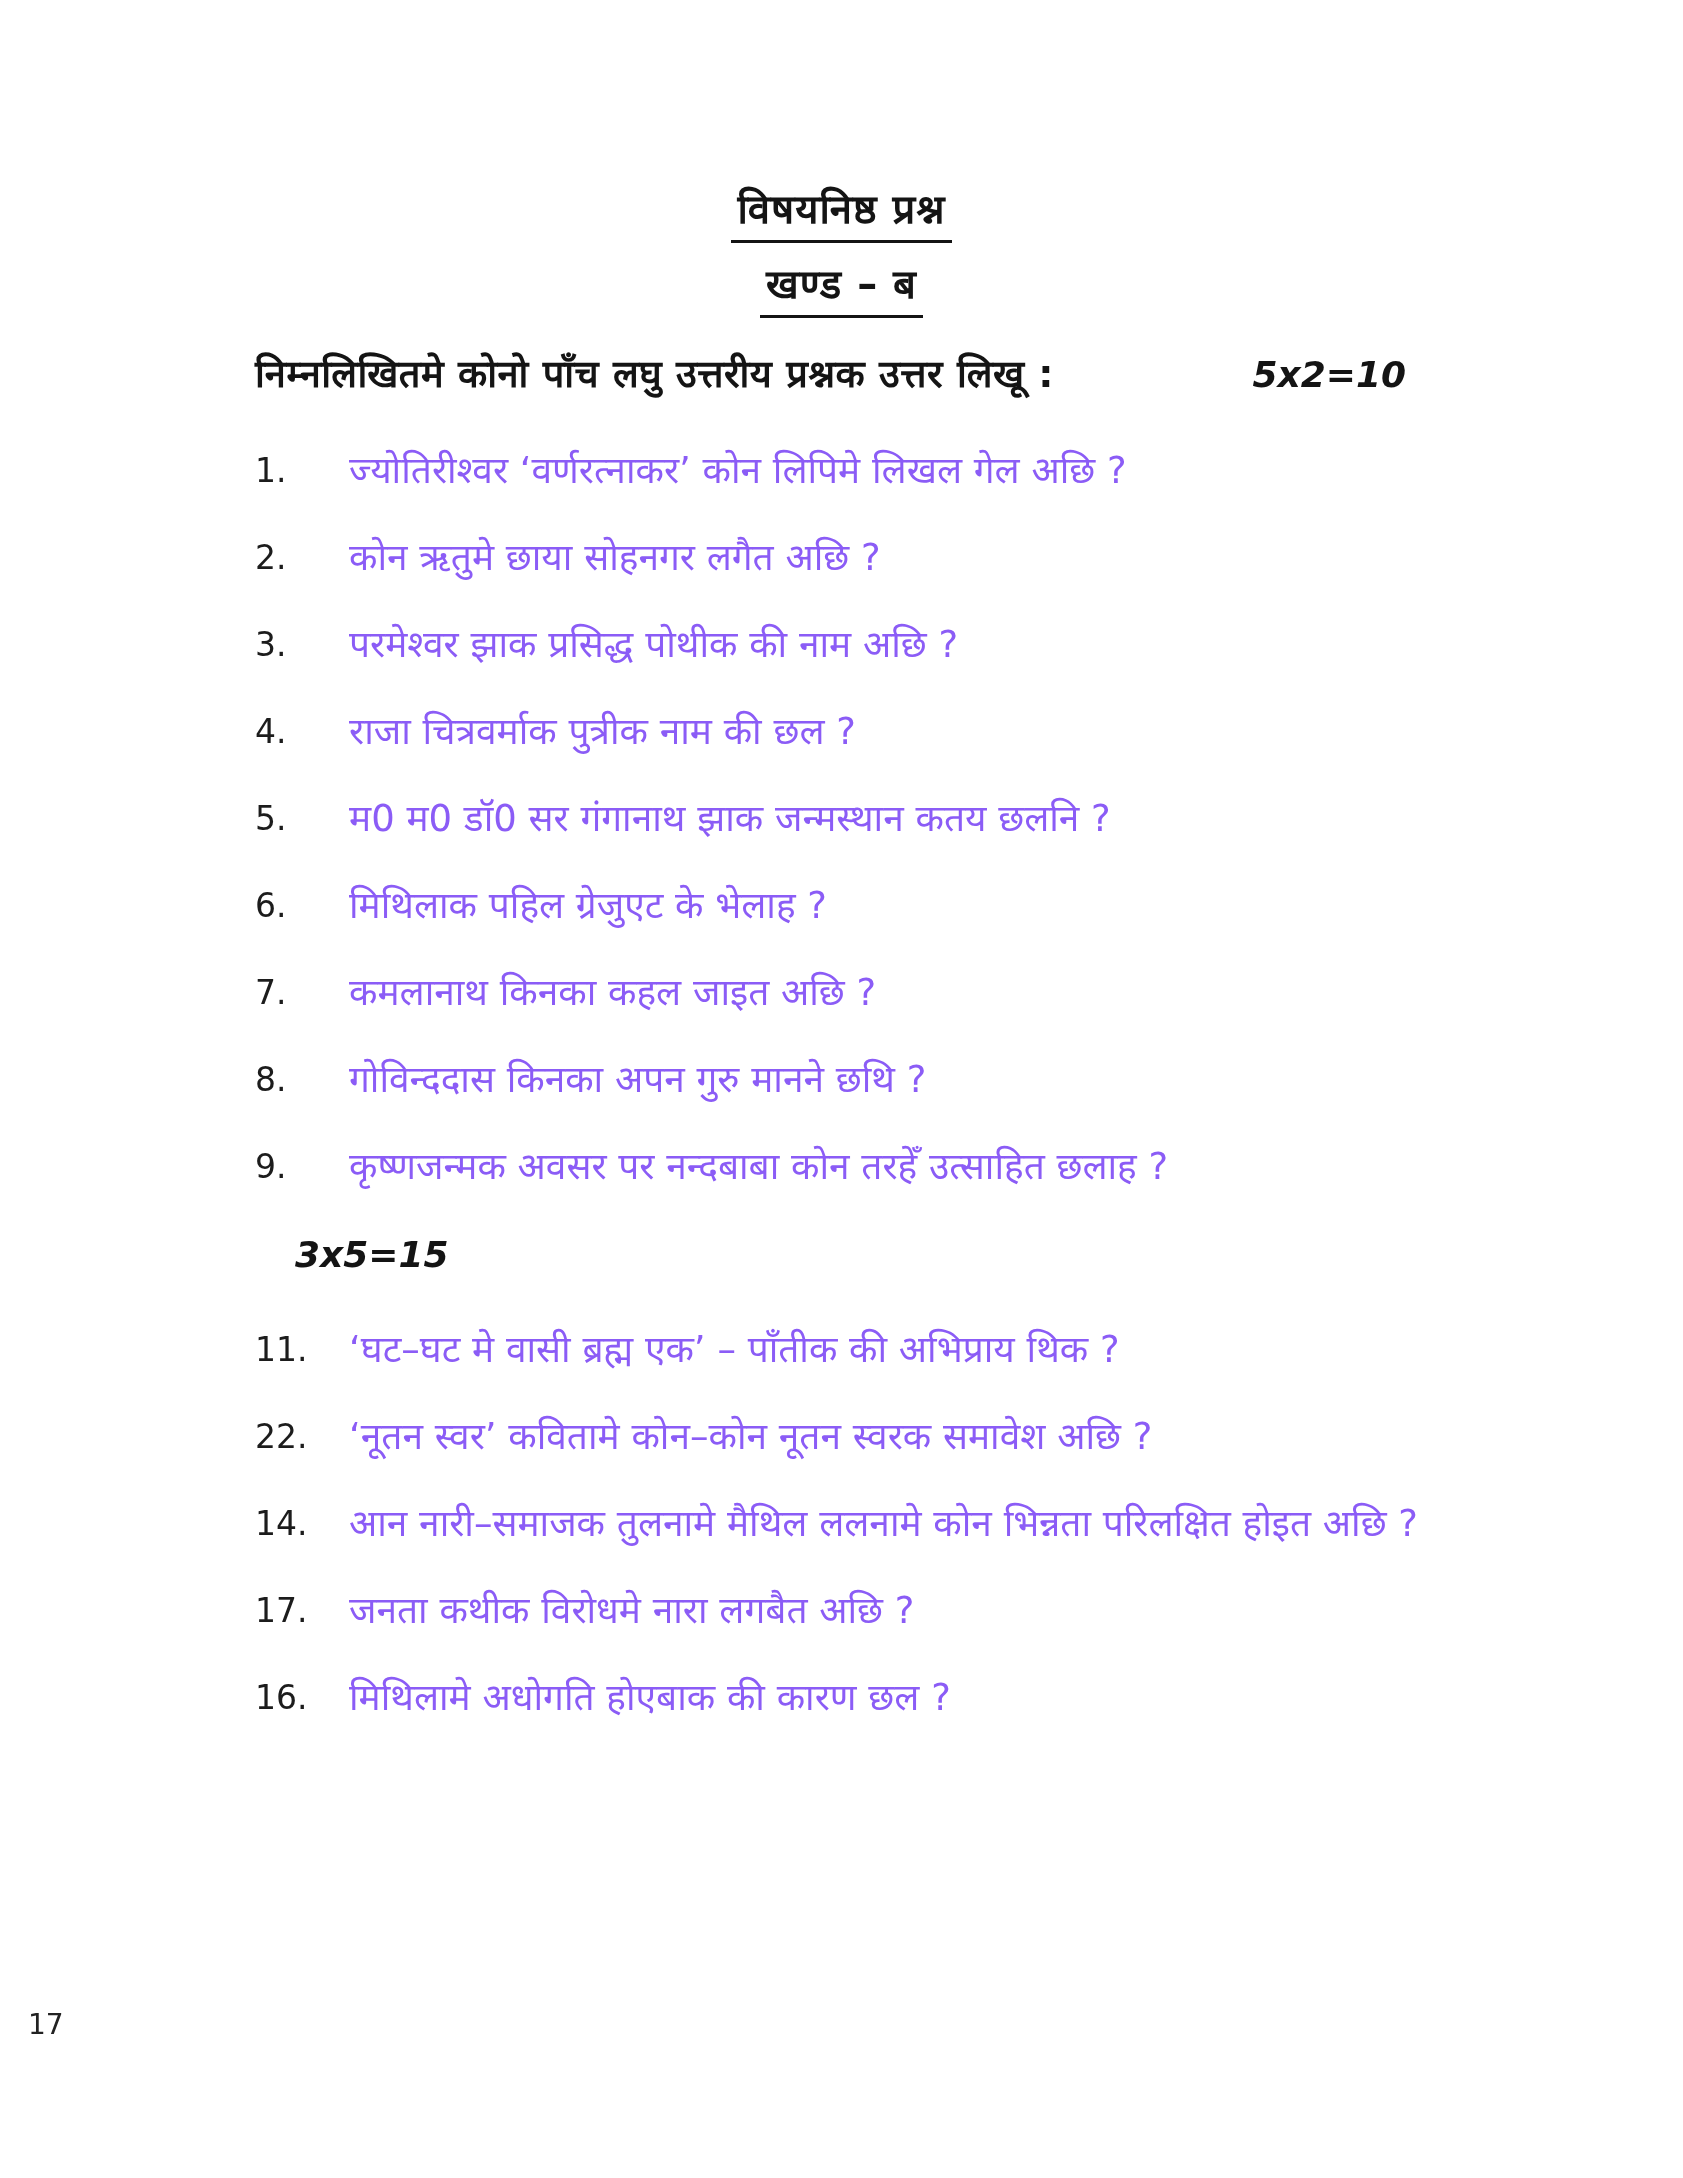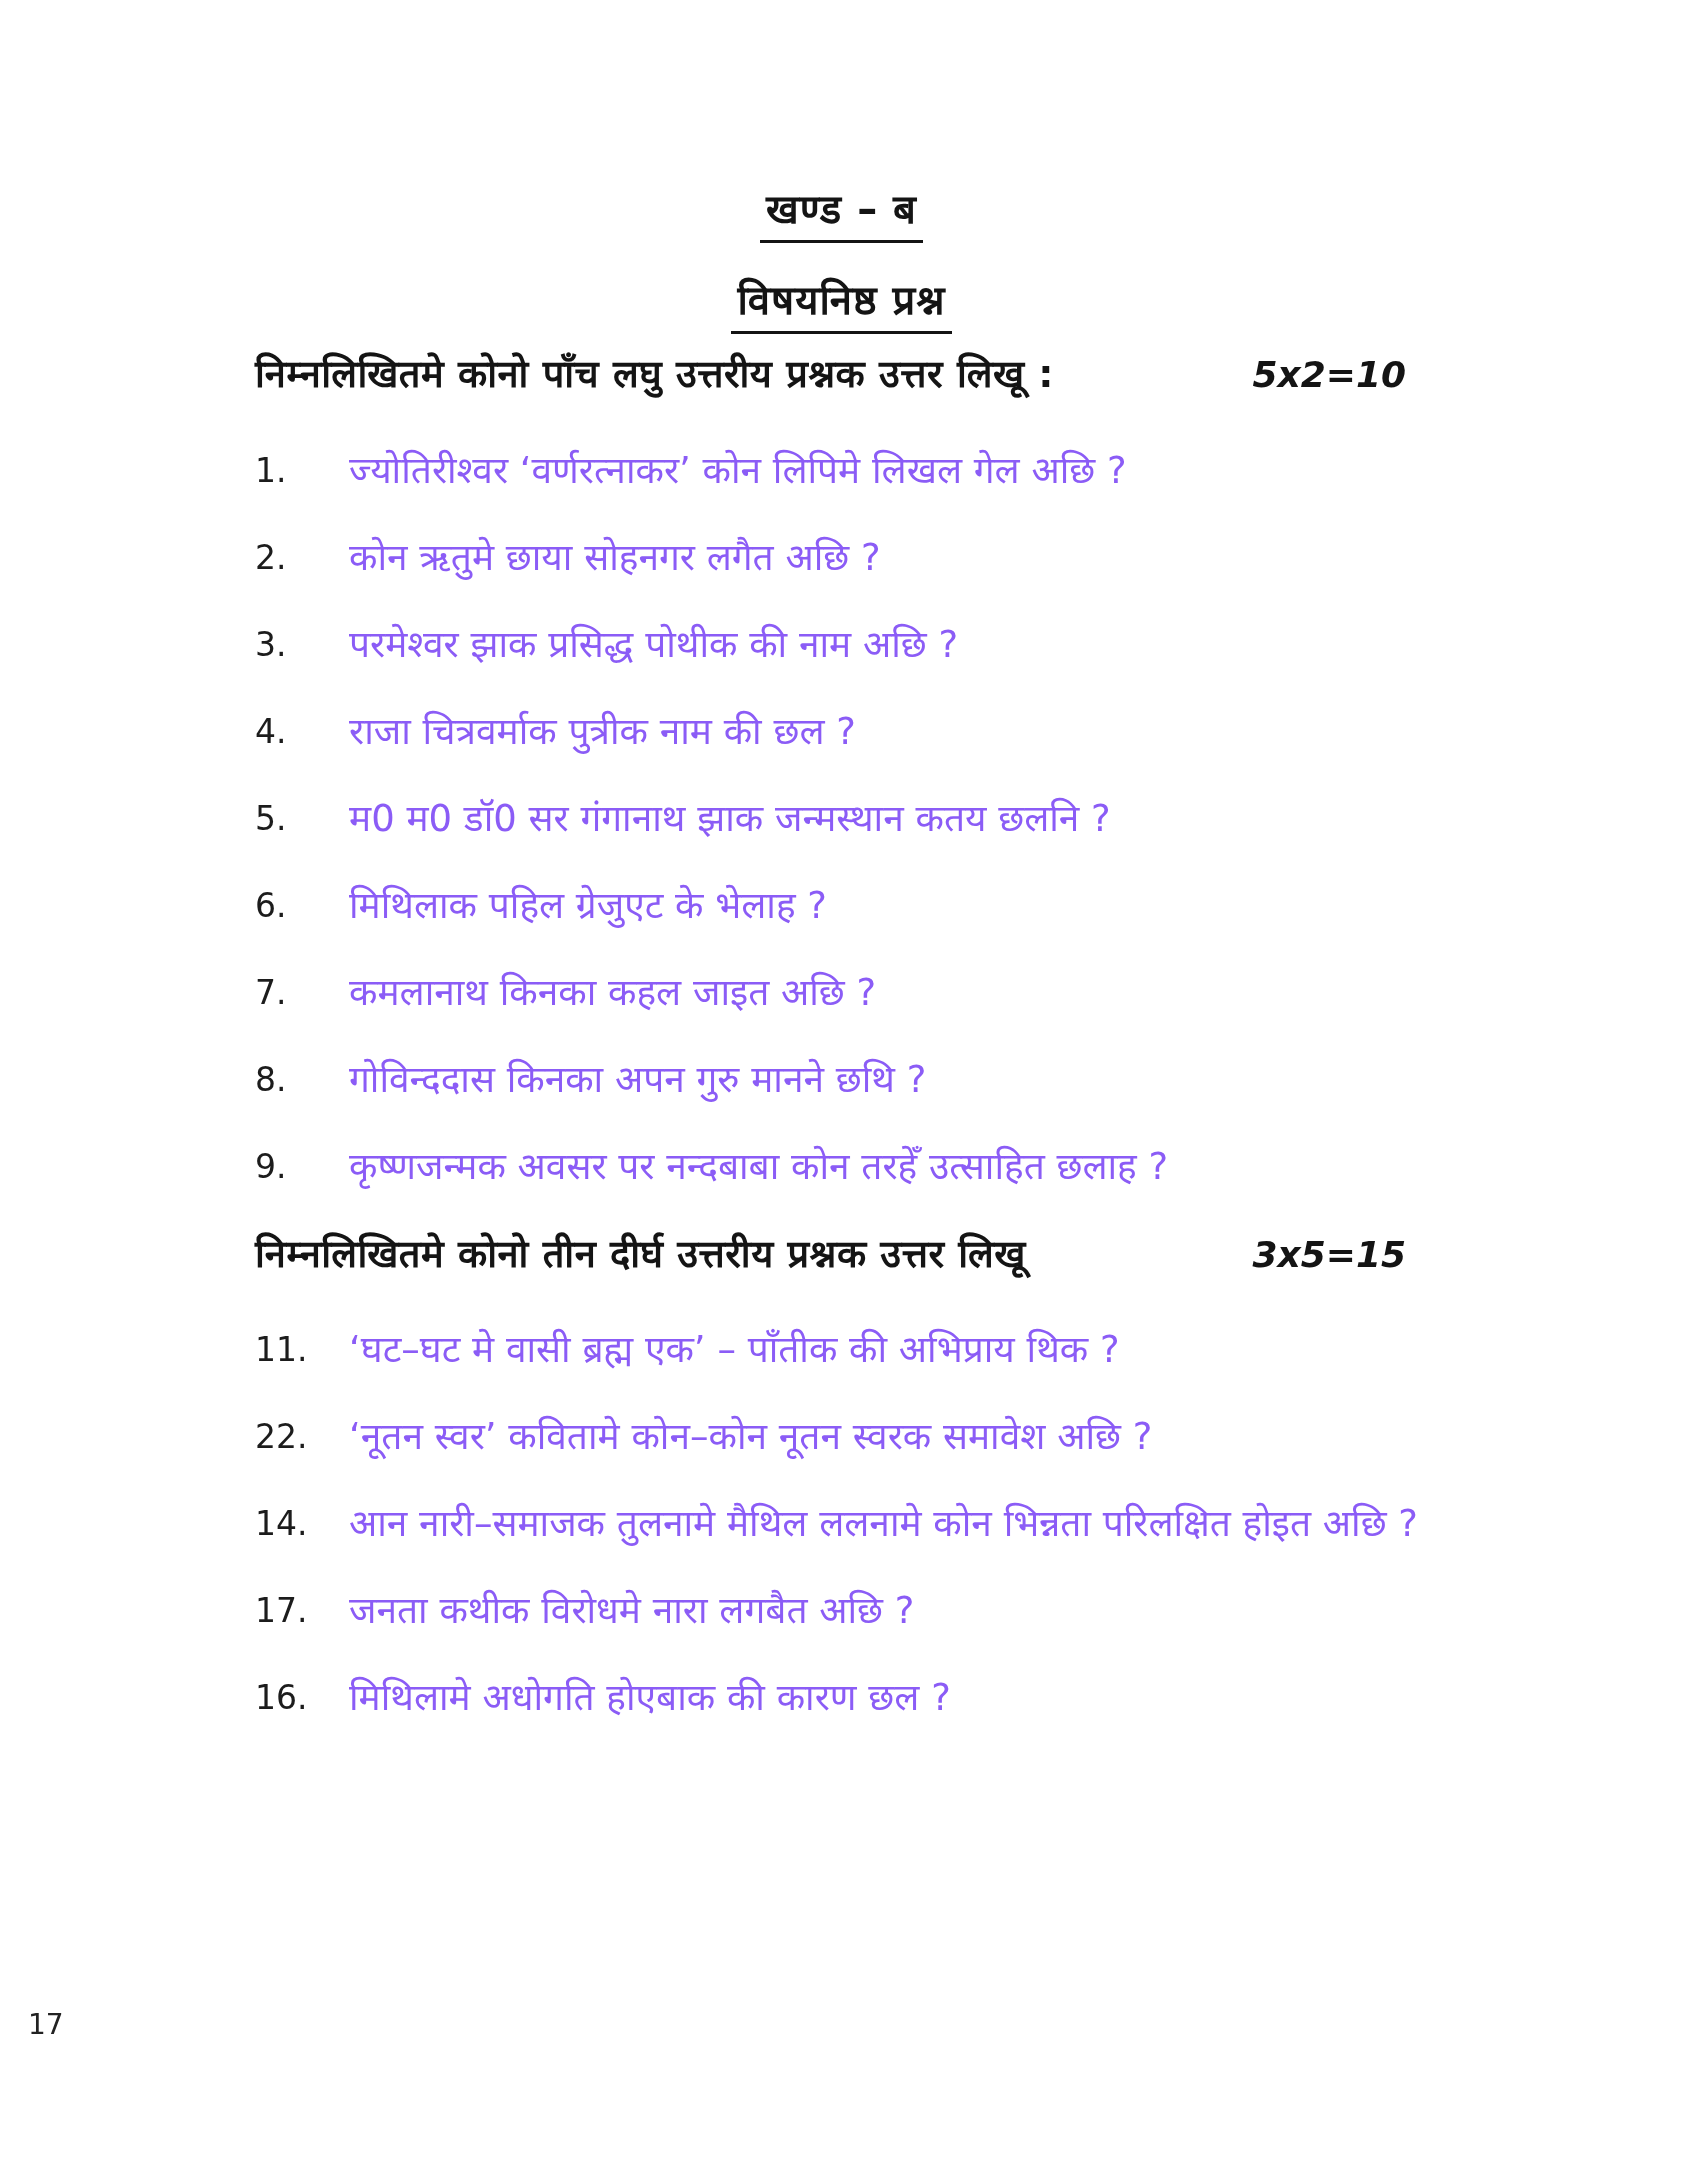--- a/index.html
+++ b/index.html
@@ -89,26 +89,26 @@
     font-size: 28px;
     color: #222222;
     text-indent: 28px;
   }
 </style>
 </head>
 <body>
 
 <div class="page">
 
+  <div class="center-line h2-wrap">
+    <span class="underlined">विषयनिष्ठ प्रश्न</span>
+  </div>
+
   <div class="center-line h1-wrap">
     <span class="underlined">खण्ड – ब</span>
-  </div>
-
-  <div class="center-line h2-wrap">
-    <span class="underlined">विषयनिष्ठ प्रश्न</span>
   </div>
 
   <div class="content">
 
     <div class="instruction-row">
       <span class="instruction">निम्नलिखितमे कोनो पाँच लघु उत्तरीय प्रश्नक उत्तर लिखू :</span>
       <span class="marks">5x2=10</span>
     </div>
 
     <div class="questions">
@@ -144,21 +144,20 @@
         <span class="qnum">8.</span>
         <span class="qtext">गोविन्ददास किनका अपन गुरु मानने छथि ?</span>
       </div>
       <div class="q">
         <span class="qnum">9.</span>
         <span class="qtext">कृष्णजन्मक अवसर पर नन्दबाबा कोन तरहेँ उत्साहित छलाह ?</span>
       </div>
     </div>
 
     <div class="instruction-row second">
-      <span class="instruction">निम्नलिखितमे कोनो तीन दीर्घ उत्तरीय प्रश्नक उत्तर लिखू</span>
       <span class="marks">3x5=15</span>
     </div>
 
     <div class="questions">
       <div class="q">
         <span class="qnum">11.</span>
         <span class="qtext">‘घट–घट मे वासी ब्रह्म एक’ – पाँतीक की अभिप्राय थिक ?</span>
       </div>
       <div class="q">
         <span class="qnum">22.</span>

